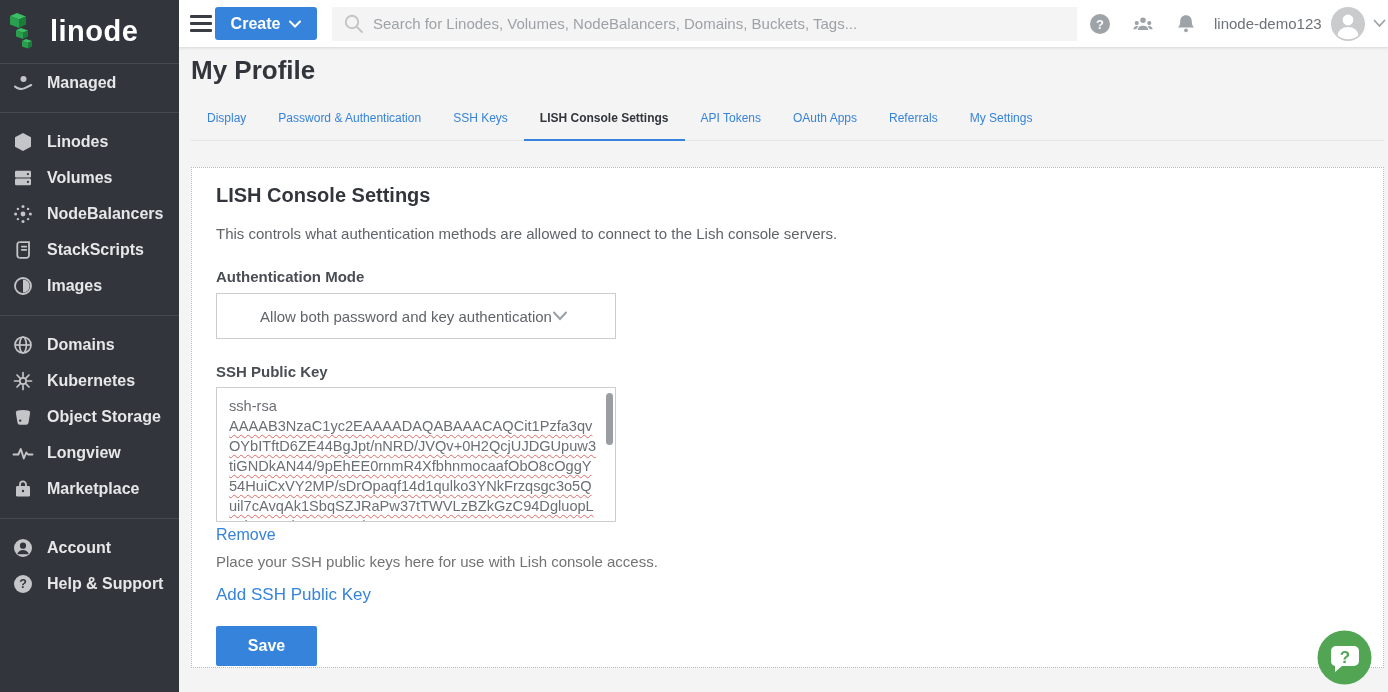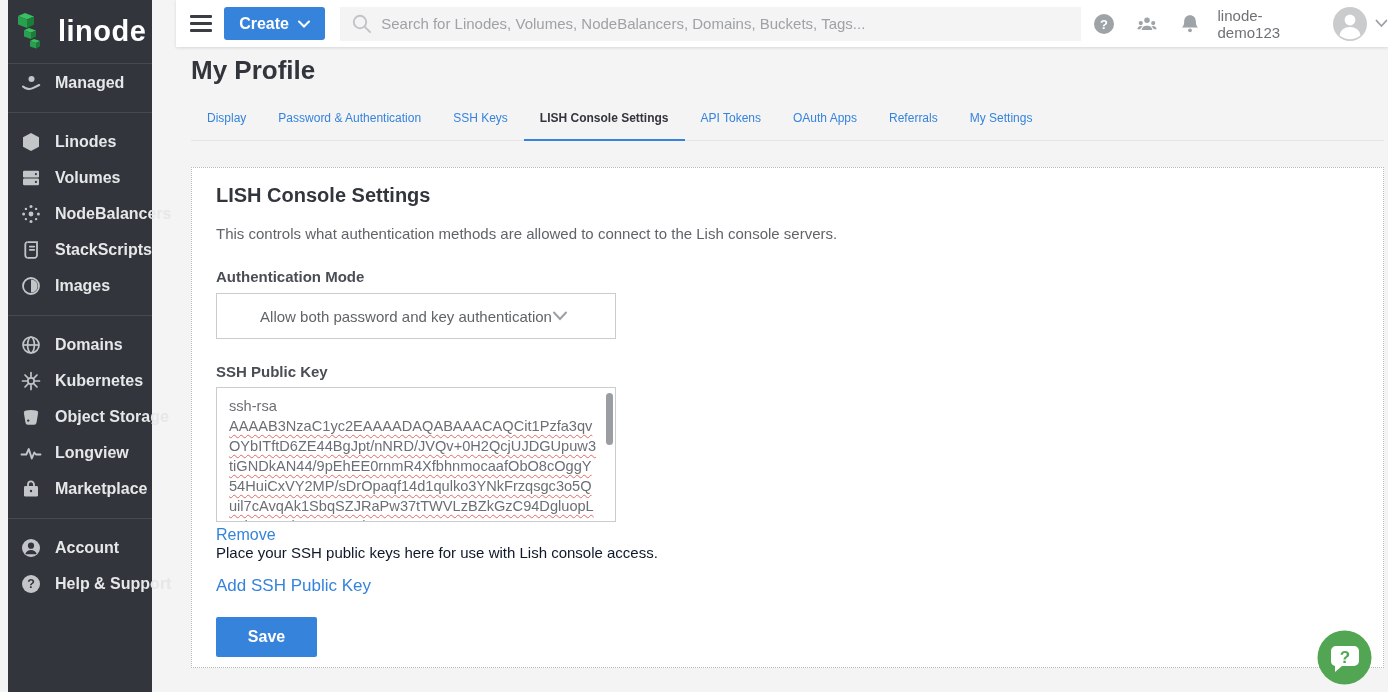--- a/index.html
+++ b/index.html
@@ -4,34 +4,34 @@
 <style>
   * { box-sizing: border-box; margin: 0; padding: 0; }
   html,body { width:1388px; height:692px; overflow:hidden; }
   body {
     font-family:"Liberation Sans", sans-serif;
     background:#f4f4f4;
     position:relative;
     color:#32363c;
   }
   
-  .sidebar { position:absolute; left:8px; top:0; width:144px; height:692px; background:#32363c; z-index:10; }
+  .sidebar { position:absolute; left:0; top:0; width:179px; height:692px; background:#32363c; z-index:10; }
   .logo-block { height:64px; display:flex; align-items:center; padding-left:7px; border-bottom:1px solid #46494f; cursor:pointer; }
   .logo-text { color:#fff; font-size:29px; font-weight:700; letter-spacing:.5px; margin-left:5px; }
   .nav { padding-top:1px;text-align:right; }
   .nav-divider { height:1px; background:#46494f; margin:11px 0; }
   .nav-item { height:36px; display:flex; align-items:center; padding-left:11px; cursor:pointer; }
   .nav-icon { width:24px; height:22px; display:flex; align-items:center; justify-content:center; color:#c3c5c8; flex:none; }
   .nav-label { color:#e6e7e8; font-size:16px; font-weight:600; margin-left:12px; white-space:nowrap; }
   
   .topbar { position:absolute; left:176px; top:0; width:1212px; height:47px; background:#fff;
             box-shadow:0 1px 3px rgba(0,0,0,.12); display:flex; align-items:center; z-index:5; }
   .hamburger { margin-left:14px; width:22px; height:17px; display:flex; flex-direction:column; justify-content:space-between; cursor:pointer; }
   .hamburger span { display:block; height:2.6px; background:#3a3e44; border-radius:1px; }
-  .create-btn { margin-left:12px; width:102px; height:33px; background:#3683dc; border:none; border-radius:3px;
+  .create-btn { margin-left:3px; width:102px; height:33px; background:#3683dc; border:none; border-radius:3px;
                 color:#fff; font-family:inherit; font-size:16px; font-weight:700; display:flex; align-items:center; justify-content:center; gap:9px; cursor:pointer; }
   .searchbar { margin-left:15px; width:745px; height:34px; background:#f4f4f4; display:flex; align-items:center; padding:0 11px; }
   .searchbar input { flex:1; border:none; background:transparent; outline:none; font-family:inherit; font-size:15px; color:#606469; margin-left:9px; }
   .searchbar input::placeholder { color:#9ea2a7; }
   .top-icons { display:flex; align-items:center; margin-left:12px; gap:21px; }
   .icon-btn { width:22px; height:22px; display:flex; align-items:center; justify-content:center; cursor:pointer; }
   .user-area { display:flex; align-items:center; margin-left:17px; cursor:pointer; }
   .username { font-size:15px; color:#6e7277; }
   .avatar { width:34px; height:34px; margin-left:9px; }
   .user-chevron { margin-left:8px; }
@@ -51,21 +51,21 @@
                 display:flex; align-items:center; justify-content:center; padding:0 16px 0 12px; cursor:pointer; }
   .select-value { font-size:15px; color:#606469; }
   .ssh-textarea { position:relative; margin-top:8px; width:400px; height:135px; background:#fff; border:1px solid #cccccc;
                   padding:8px 16px 0 12px; font-size:14.6px; line-height:20px; color:#6b6f74;
                   overflow:hidden; overflow-wrap:anywhere; cursor:text; }
   .key-body { text-decoration-line:underline; text-decoration-style:wavy; text-decoration-color:#df6a63;
               text-decoration-thickness:1px; text-underline-offset:3px; }
   .scroll-thumb { position:absolute; right:2px; top:5px; width:7px; height:52px; background:#9a9ea3; border-radius:4px; cursor:pointer; }
   .link { display:inline-block; color:#3683dc; text-decoration:none; cursor:pointer; }
   .remove-link { margin-top:4px; font-size:16px; }
-  .helper-text { font-size:15px; color:#0f172a; }
+  .helper-text { margin-top:9px; font-size:15px; color:#737373; }
   .add-key-link { margin-top:15px; font-size:17px; }
   .save-btn { display:block; margin-top:21px; width:101px; height:40px; background:#3683dc; border:none; border-radius:2px;
               color:#fff; font-family:inherit; font-size:16px; font-weight:700; cursor:pointer; }
   
   .fab-help { position:absolute; right:15px; bottom:6px; width:57px; height:57px; border:none; background:transparent; cursor:pointer; z-index:20; }
 </style>
 </head>
 <body>
 
 <aside class="sidebar">

